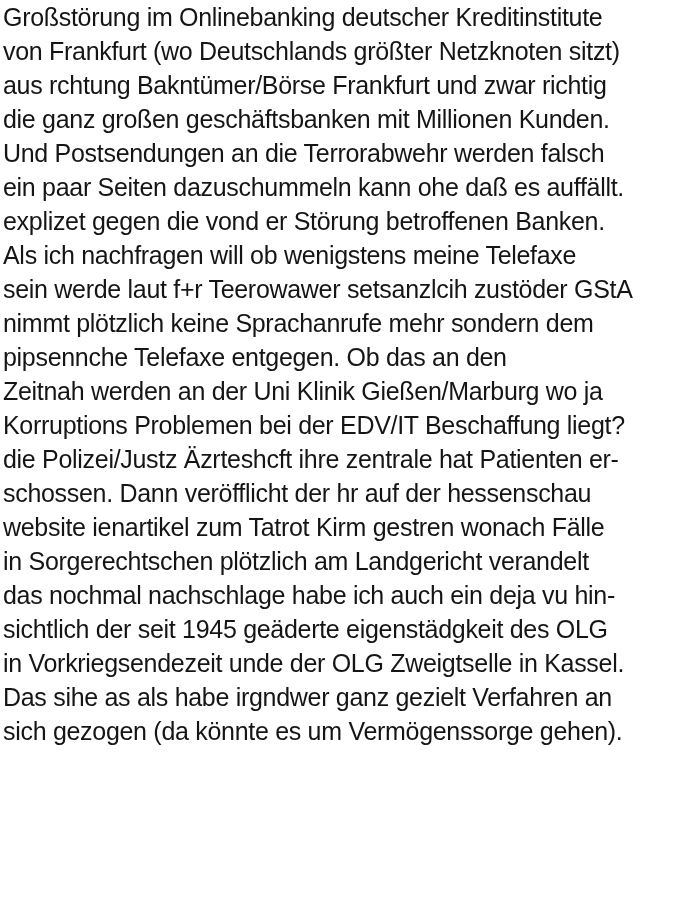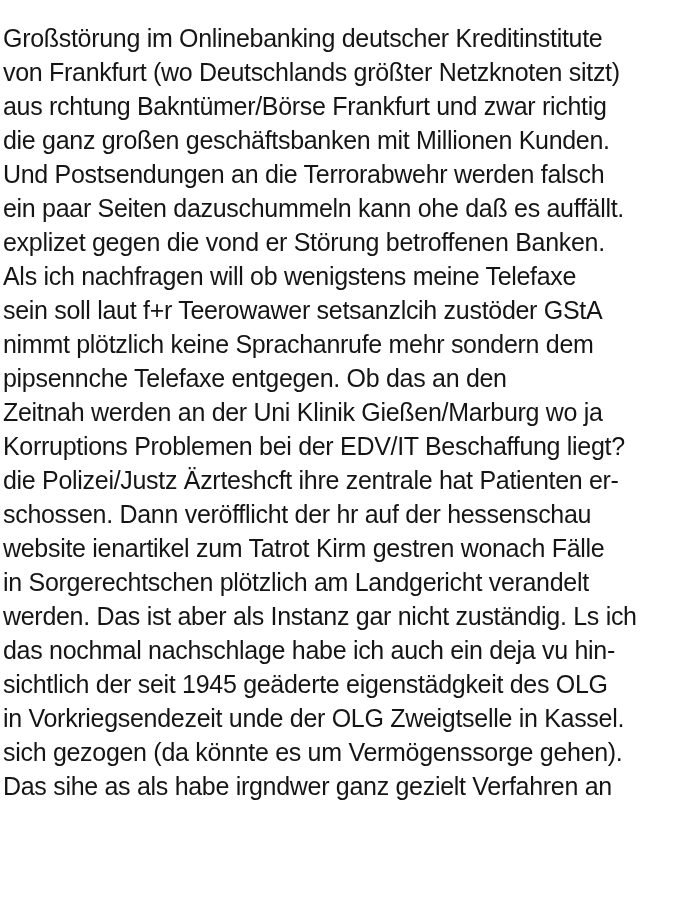--- a/index.html
+++ b/index.html
@@ -9,21 +9,21 @@
   }
   body {
     width: 684px;
     height: 920px;
     overflow: hidden;
   }
   .page {
     box-sizing: border-box;
     width: 684px;
     height: 846px;
-    padding: 21px 0 0 3px;
+    padding: 0 0 0 3px;
     background: #ffffff;
   }
   .text-block {
     font-family: "Liberation Sans", "DejaVu Sans", sans-serif;
     font-size: 25px;
     line-height: 34px;
     letter-spacing: -0.3px;
     color: #151515;
     font-weight: 400;
   }
@@ -38,29 +38,28 @@
 <div class="page">
   <div class="text-block">
     <div class="text-line">Großstörung im Onlinebanking deutscher Kreditinstitute</div>
     <div class="text-line">von Frankfurt (wo Deutschlands größter Netzknoten sitzt)</div>
     <div class="text-line">aus rchtung Bakntümer/Börse Frankfurt und zwar richtig</div>
     <div class="text-line">die ganz großen geschäftsbanken mit Millionen Kunden.</div>
     <div class="text-line">Und Postsendungen an die Terrorabwehr werden falsch</div>
     <div class="text-line">ein paar Seiten dazuschummeln kann ohe daß es auffällt.</div>
     <div class="text-line">explizet gegen die vond er Störung betroffenen Banken.</div>
     <div class="text-line">Als ich nachfragen will ob wenigstens meine Telefaxe</div>
-    <div class="text-line">sein soll laut f+r Teerowawer setsanzlcih zustöder GStA</div>
+    <div class="text-line">sein werde laut f+r Teerowawer setsanzlcih zustöder GStA</div>
     <div class="text-line">nimmt plötzlich keine Sprachanrufe mehr sondern dem</div>
     <div class="text-line">pipsennche Telefaxe entgegen. Ob das an den</div>
     <div class="text-line">Zeitnah werden an der Uni Klinik Gießen/Marburg wo ja</div>
     <div class="text-line">Korruptions Problemen bei der EDV/IT Beschaffung liegt?</div>
     <div class="text-line">die Polizei/Justz Äzrteshcft ihre zentrale hat Patienten er-</div>
     <div class="text-line">schossen. Dann veröfflicht der hr auf der hessenschau</div>
     <div class="text-line">website ienartikel zum Tatrot Kirm gestren wonach Fälle</div>
     <div class="text-line">in Sorgerechtschen plötzlich am Landgericht verandelt</div>
-    <div class="text-line">werden. Das ist aber als Instanz gar nicht zuständig. Ls ich</div>
     <div class="text-line">das nochmal nachschlage habe ich auch ein deja vu hin-</div>
     <div class="text-line">sichtlich der seit 1945 geäderte eigenstädgkeit des OLG</div>
     <div class="text-line">in Vorkriegsendezeit unde der OLG Zweigtselle in Kassel.</div>
+    <div class="text-line">Das sihe as als habe irgndwer ganz gezielt Verfahren an</div>
     <div class="text-line">sich gezogen (da könnte es um Vermögenssorge gehen).</div>
-    <div class="text-line">Das sihe as als habe irgndwer ganz gezielt Verfahren an</div>
   </div>
 </div>
 
 </body></html>

